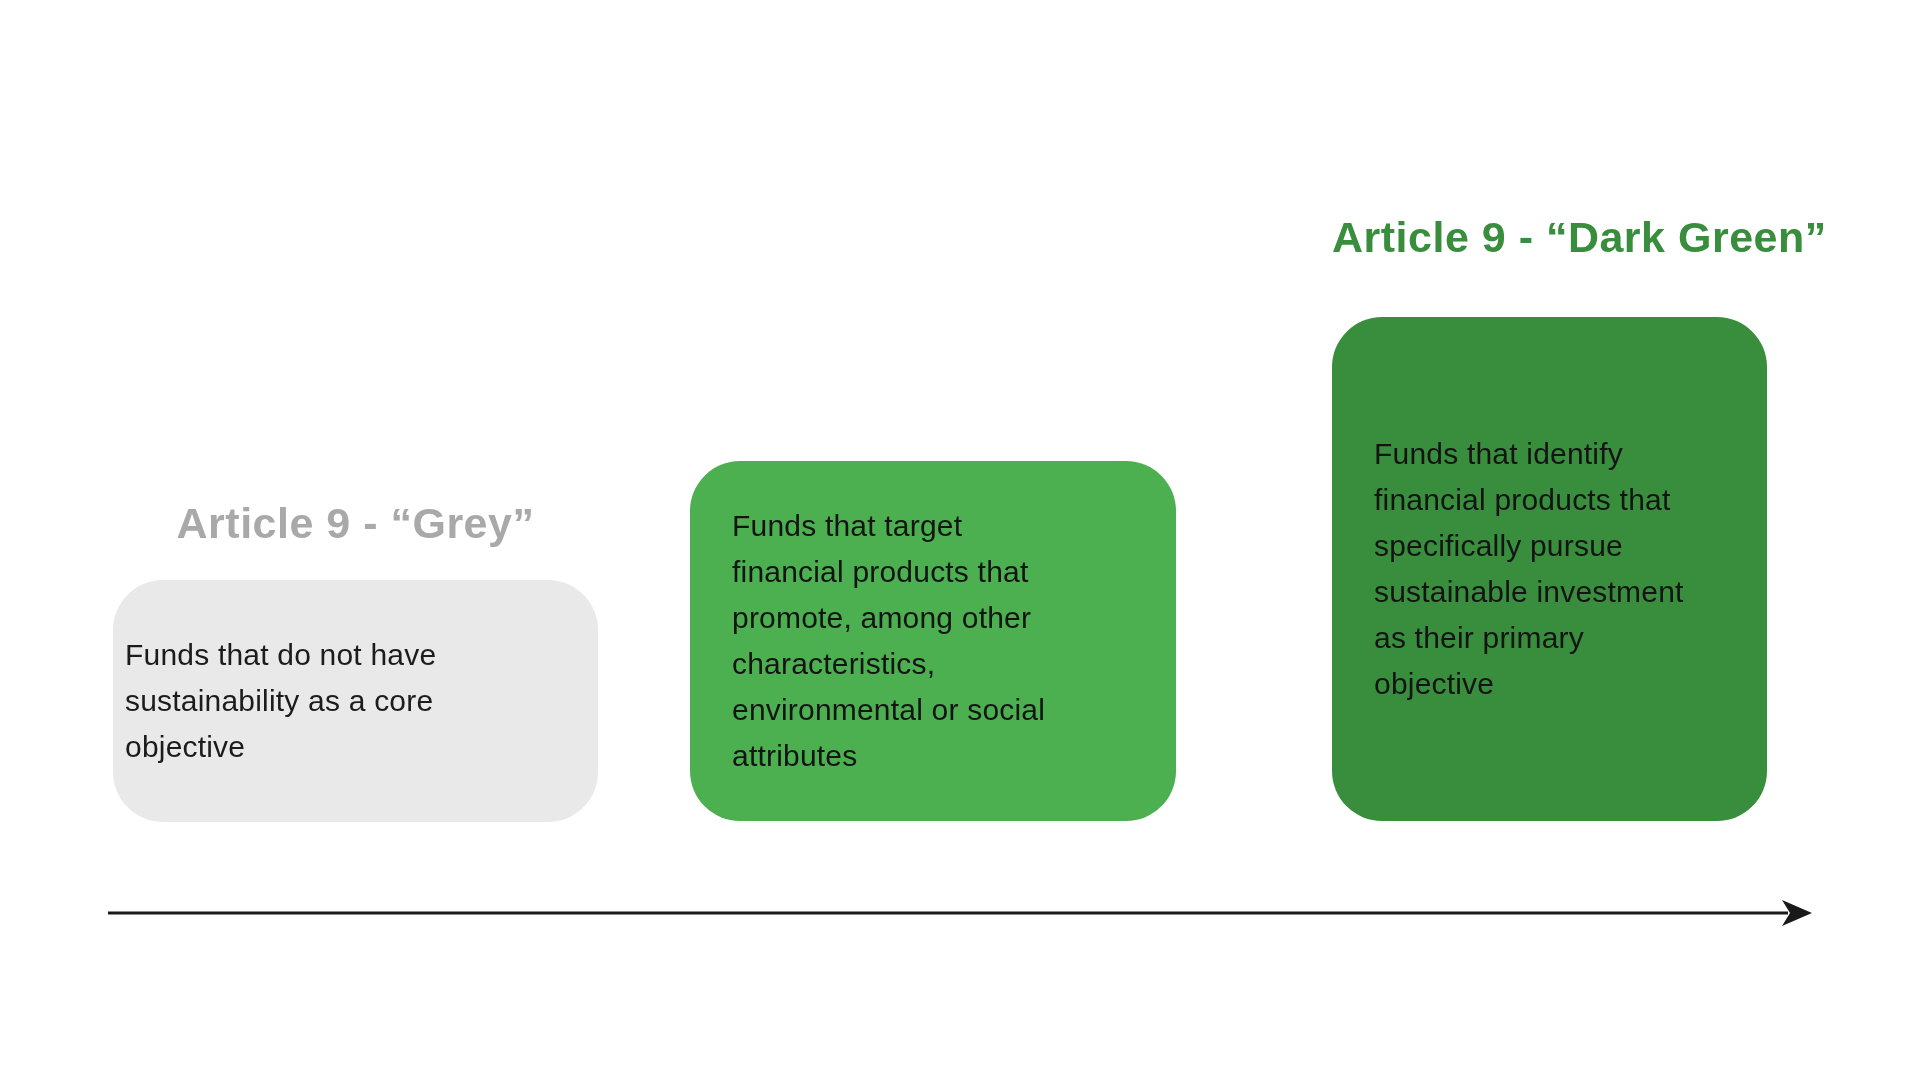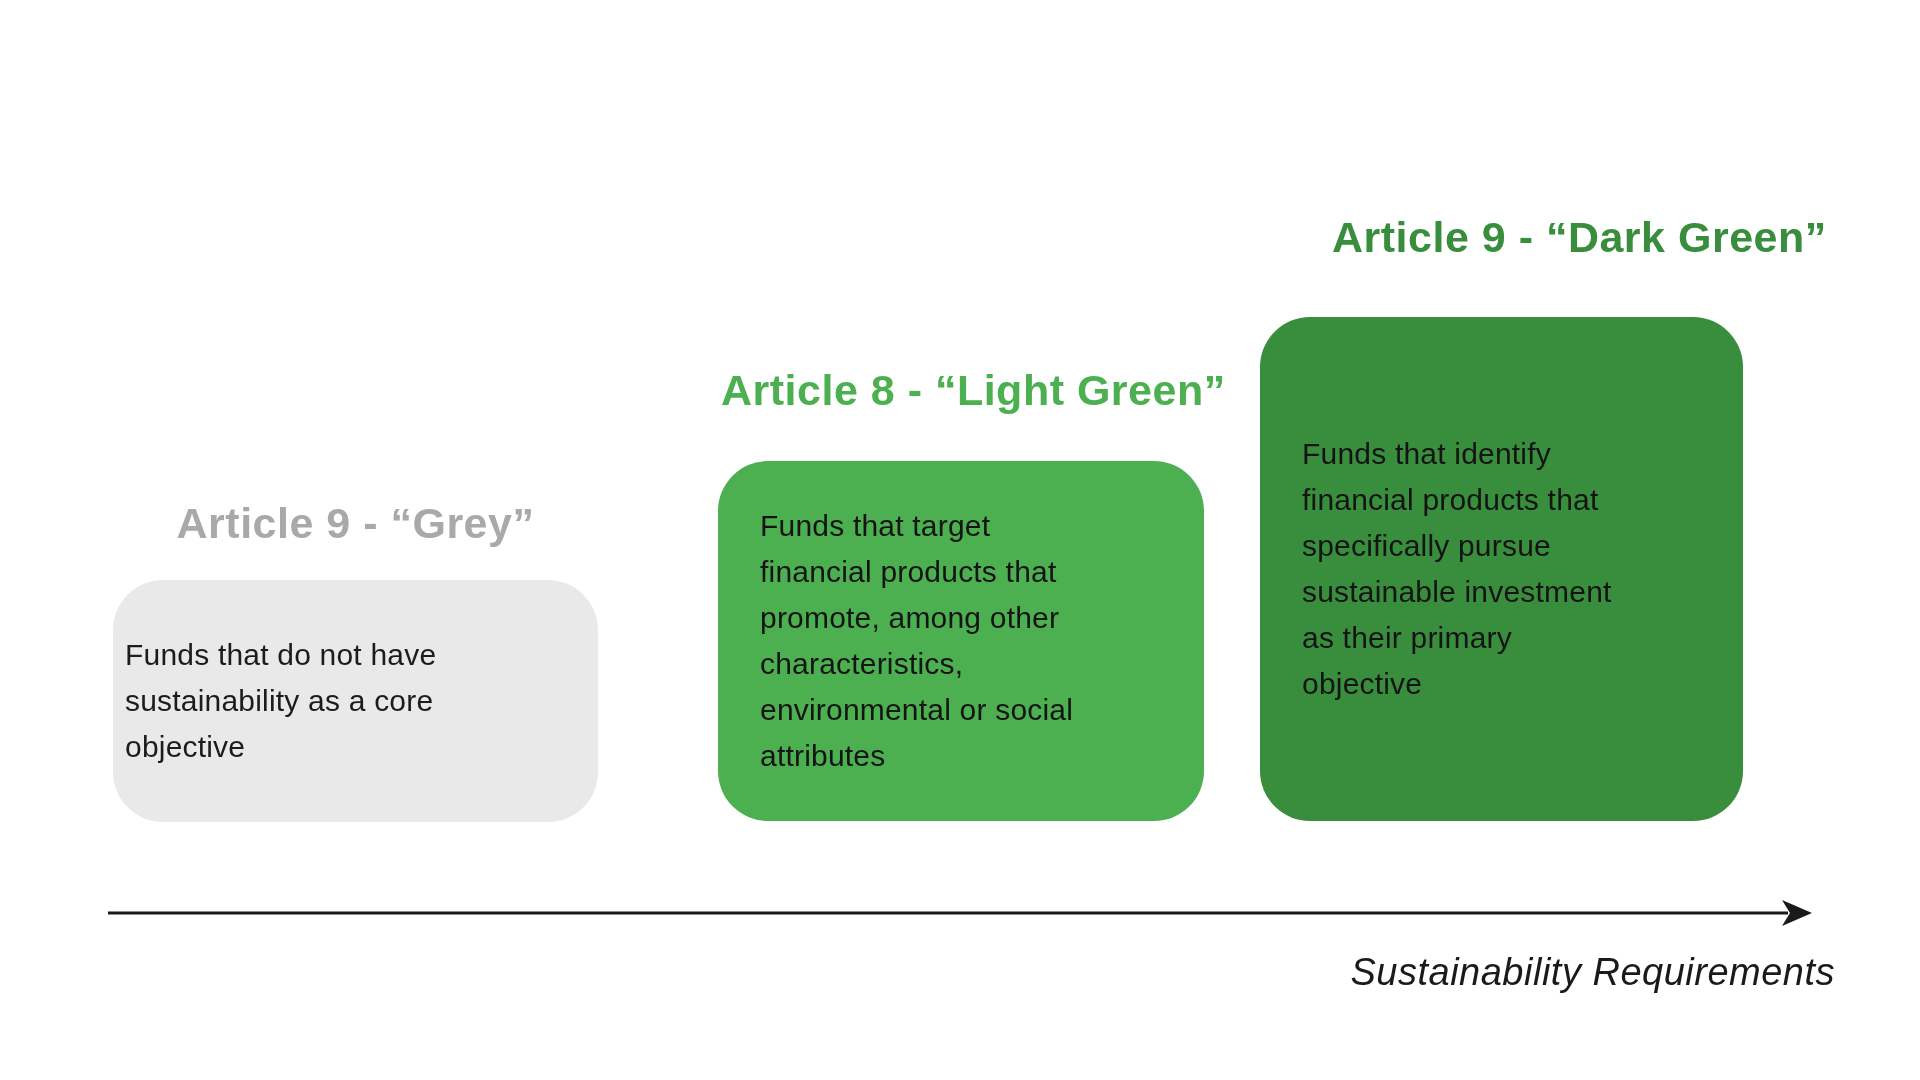--- a/index.html
+++ b/index.html
@@ -34,23 +34,23 @@
   }
   .box-text {
     font-size: 30px;
     line-height: 46px;
     white-space: pre-line;
     letter-spacing: 0.2px;
   }
   #title-a6 { left: 113px; top: 498px; width: 485px; }
   #box-a6   { left: 113px; top: 580px; width: 485px; height: 242px; }
   #title-a8 { left: 721px; top: 365px; width: 486px; }
-  #box-a8   { left: 718px; top: 461px; width: 486px; height: 360px; }
+  #box-a8   { left: 690px; top: 461px; width: 486px; height: 360px; }
   #title-a9 { left: 1332px; top: 212px; width: 483px; }
-  #box-a9   { left: 1260px; top: 317px; width: 483px; height: 504px; }
+  #box-a9   { left: 1332px; top: 317px; width: 435px; height: 504px; }
   .axis-svg {
     position: absolute;
     left: 100px;
     top: 893px;
     width: 1730px;
     height: 42px;
   }
   .axis-label {
     position: absolute;
     top: 951px;
@@ -66,21 +66,20 @@
 
 <div class="canvas">
 
   <div class="col-title" id="title-a6" style="color: rgb(169, 169, 169);">Article 9 - “Grey”</div>
   <div class="box" id="box-a6" style="background-color: rgb(233, 233, 233); padding-left: 12px;">
     <div class="box-text" style="color: rgb(28, 28, 28);">Funds that do not have
 sustainability as a core
 objective</div>
   </div>
 
-  <div class="col-title" id="title-a8" style="color: rgb(76, 175, 80);">Article 8 - “Light Green”</div>
   <div class="box" id="box-a8" style="background-color: rgb(76, 175, 80);">
     <div class="box-text" style="color: rgb(20, 20, 20);">Funds that target
 financial products that
 promote, among other
 characteristics,
 environmental or social
 attributes</div>
   </div>
 
   <div class="col-title" id="title-a9" style="color: rgb(56, 142, 60);">Article 9 - “Dark Green”</div>
@@ -91,15 +90,14 @@
 sustainable investment
 as their primary
 objective</div>
   </div>
 
   <svg class="axis-svg" viewBox="0 0 1730 42" xmlns="http://www.w3.org/2000/svg">
     <line x1="8" y1="20" x2="1688" y2="20" stroke="#1a1a1a" stroke-width="3"></line>
     <polygon points="1682,7 1712,20 1682,33 1690,20" fill="#1a1a1a"></polygon>
   </svg>
 
-  <div class="axis-label" style="color: rgb(26, 26, 26);">Sustainability Requirements</div>
 
 </div>
 
 </body></html>

